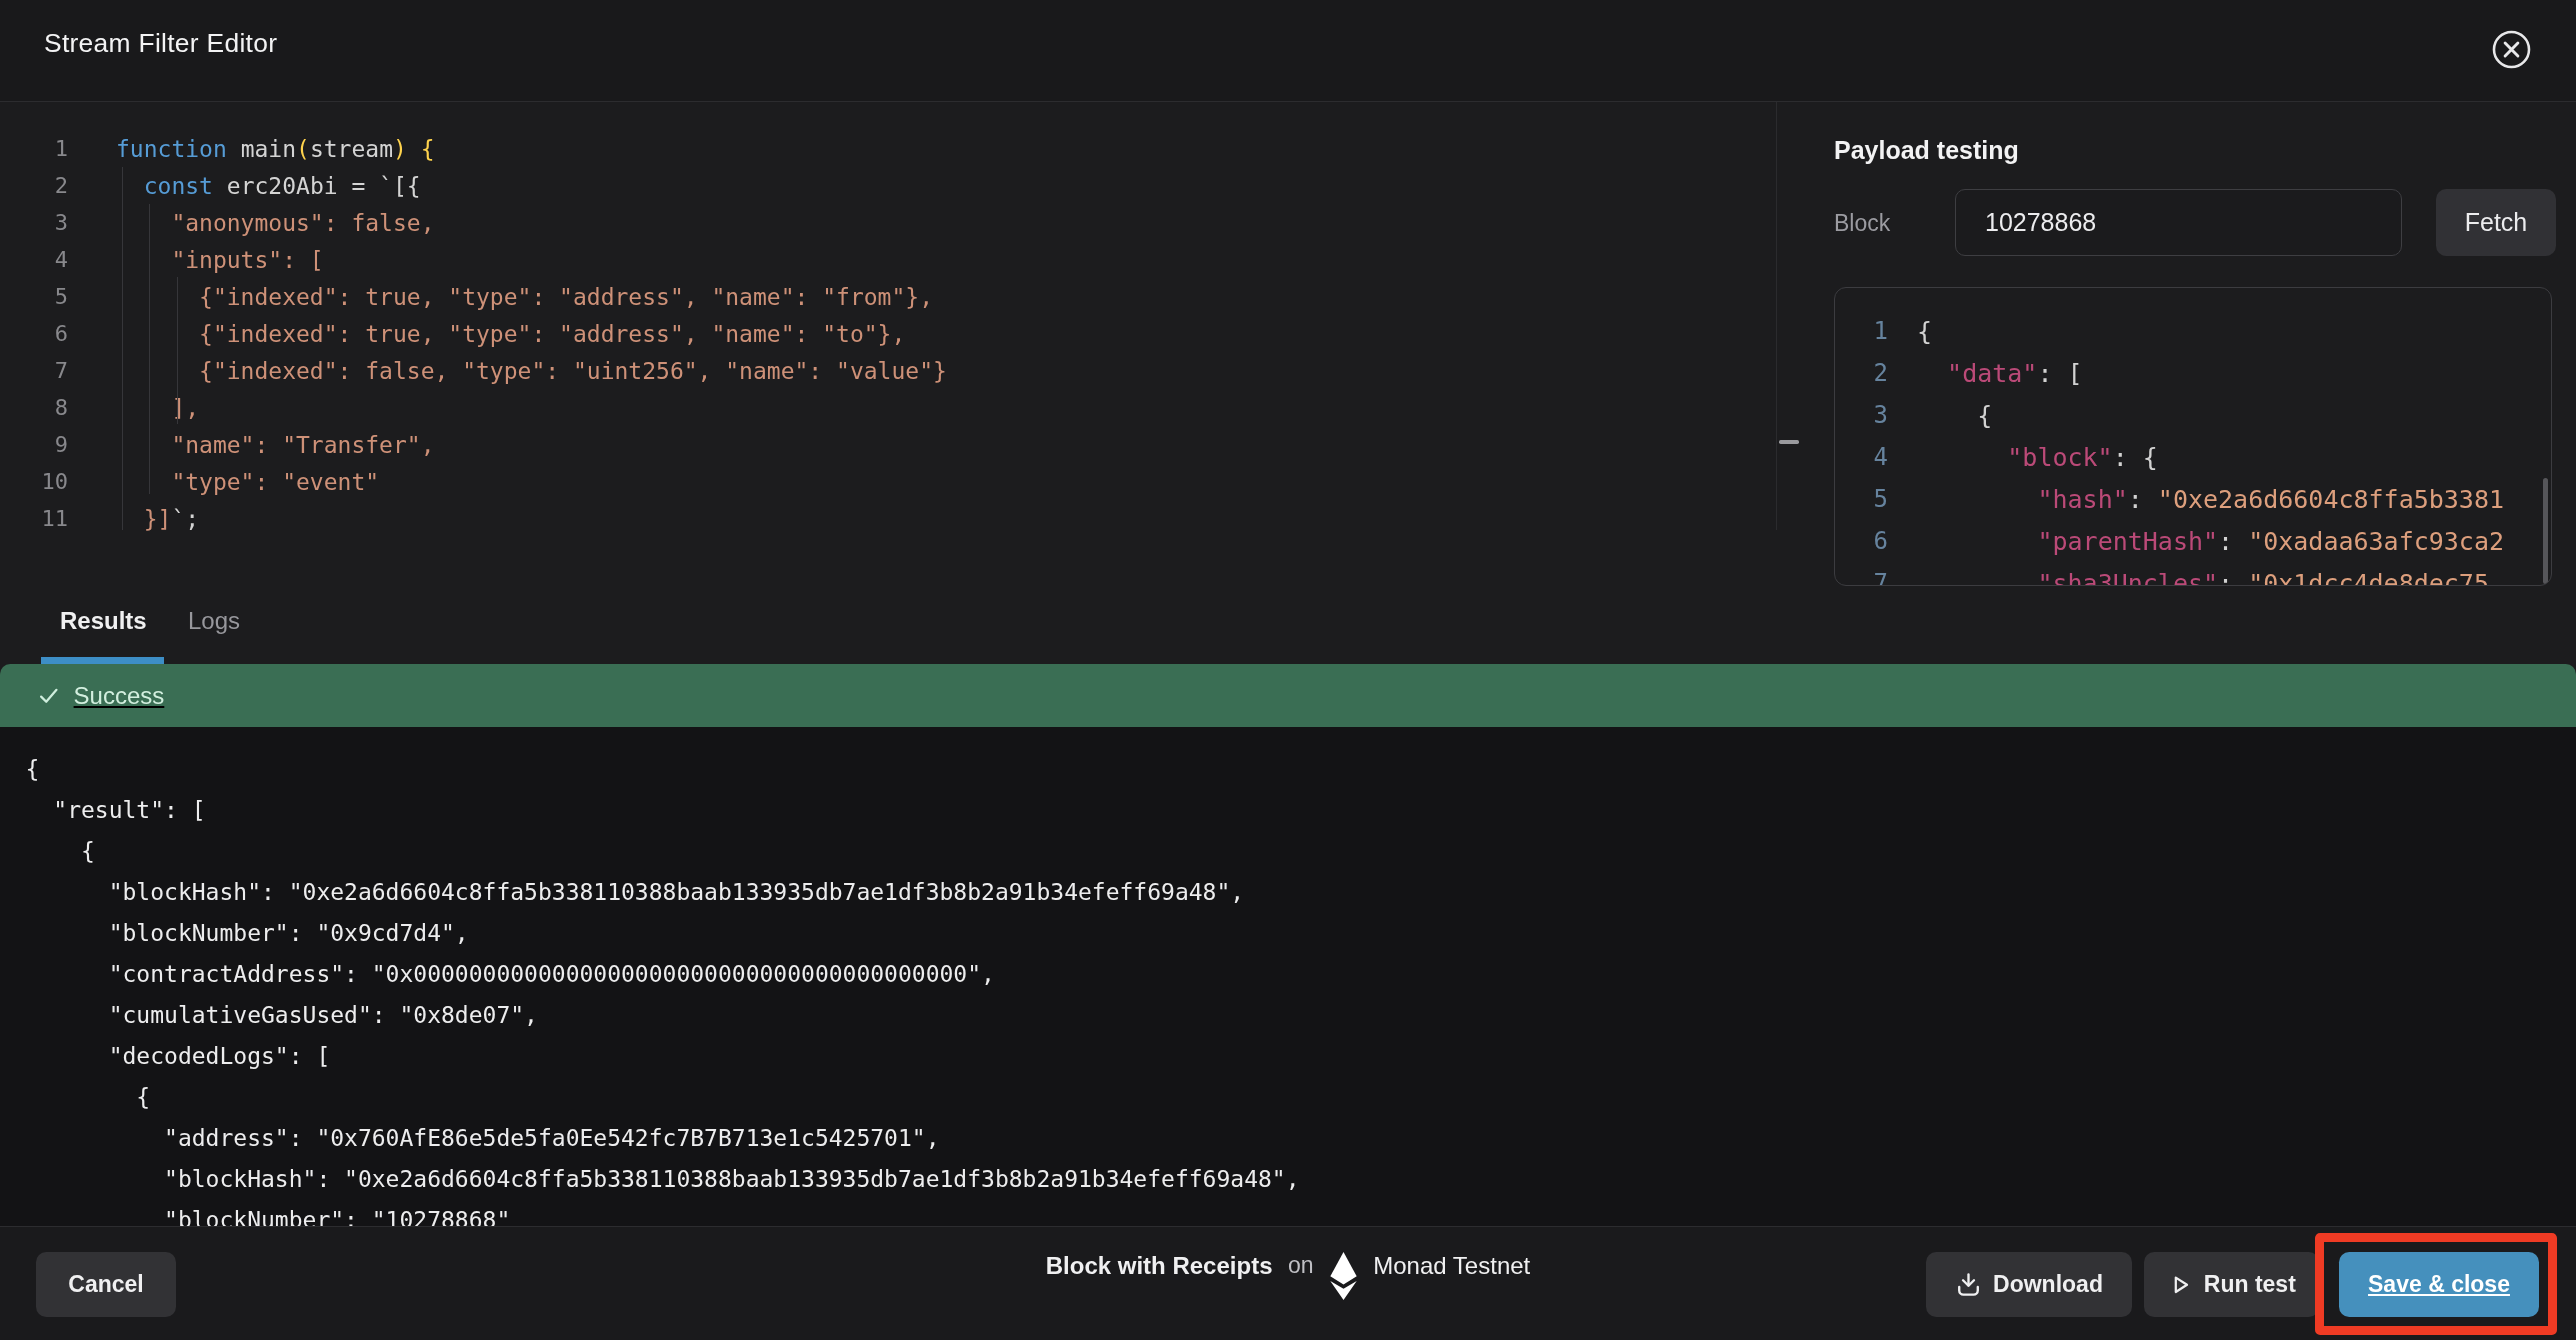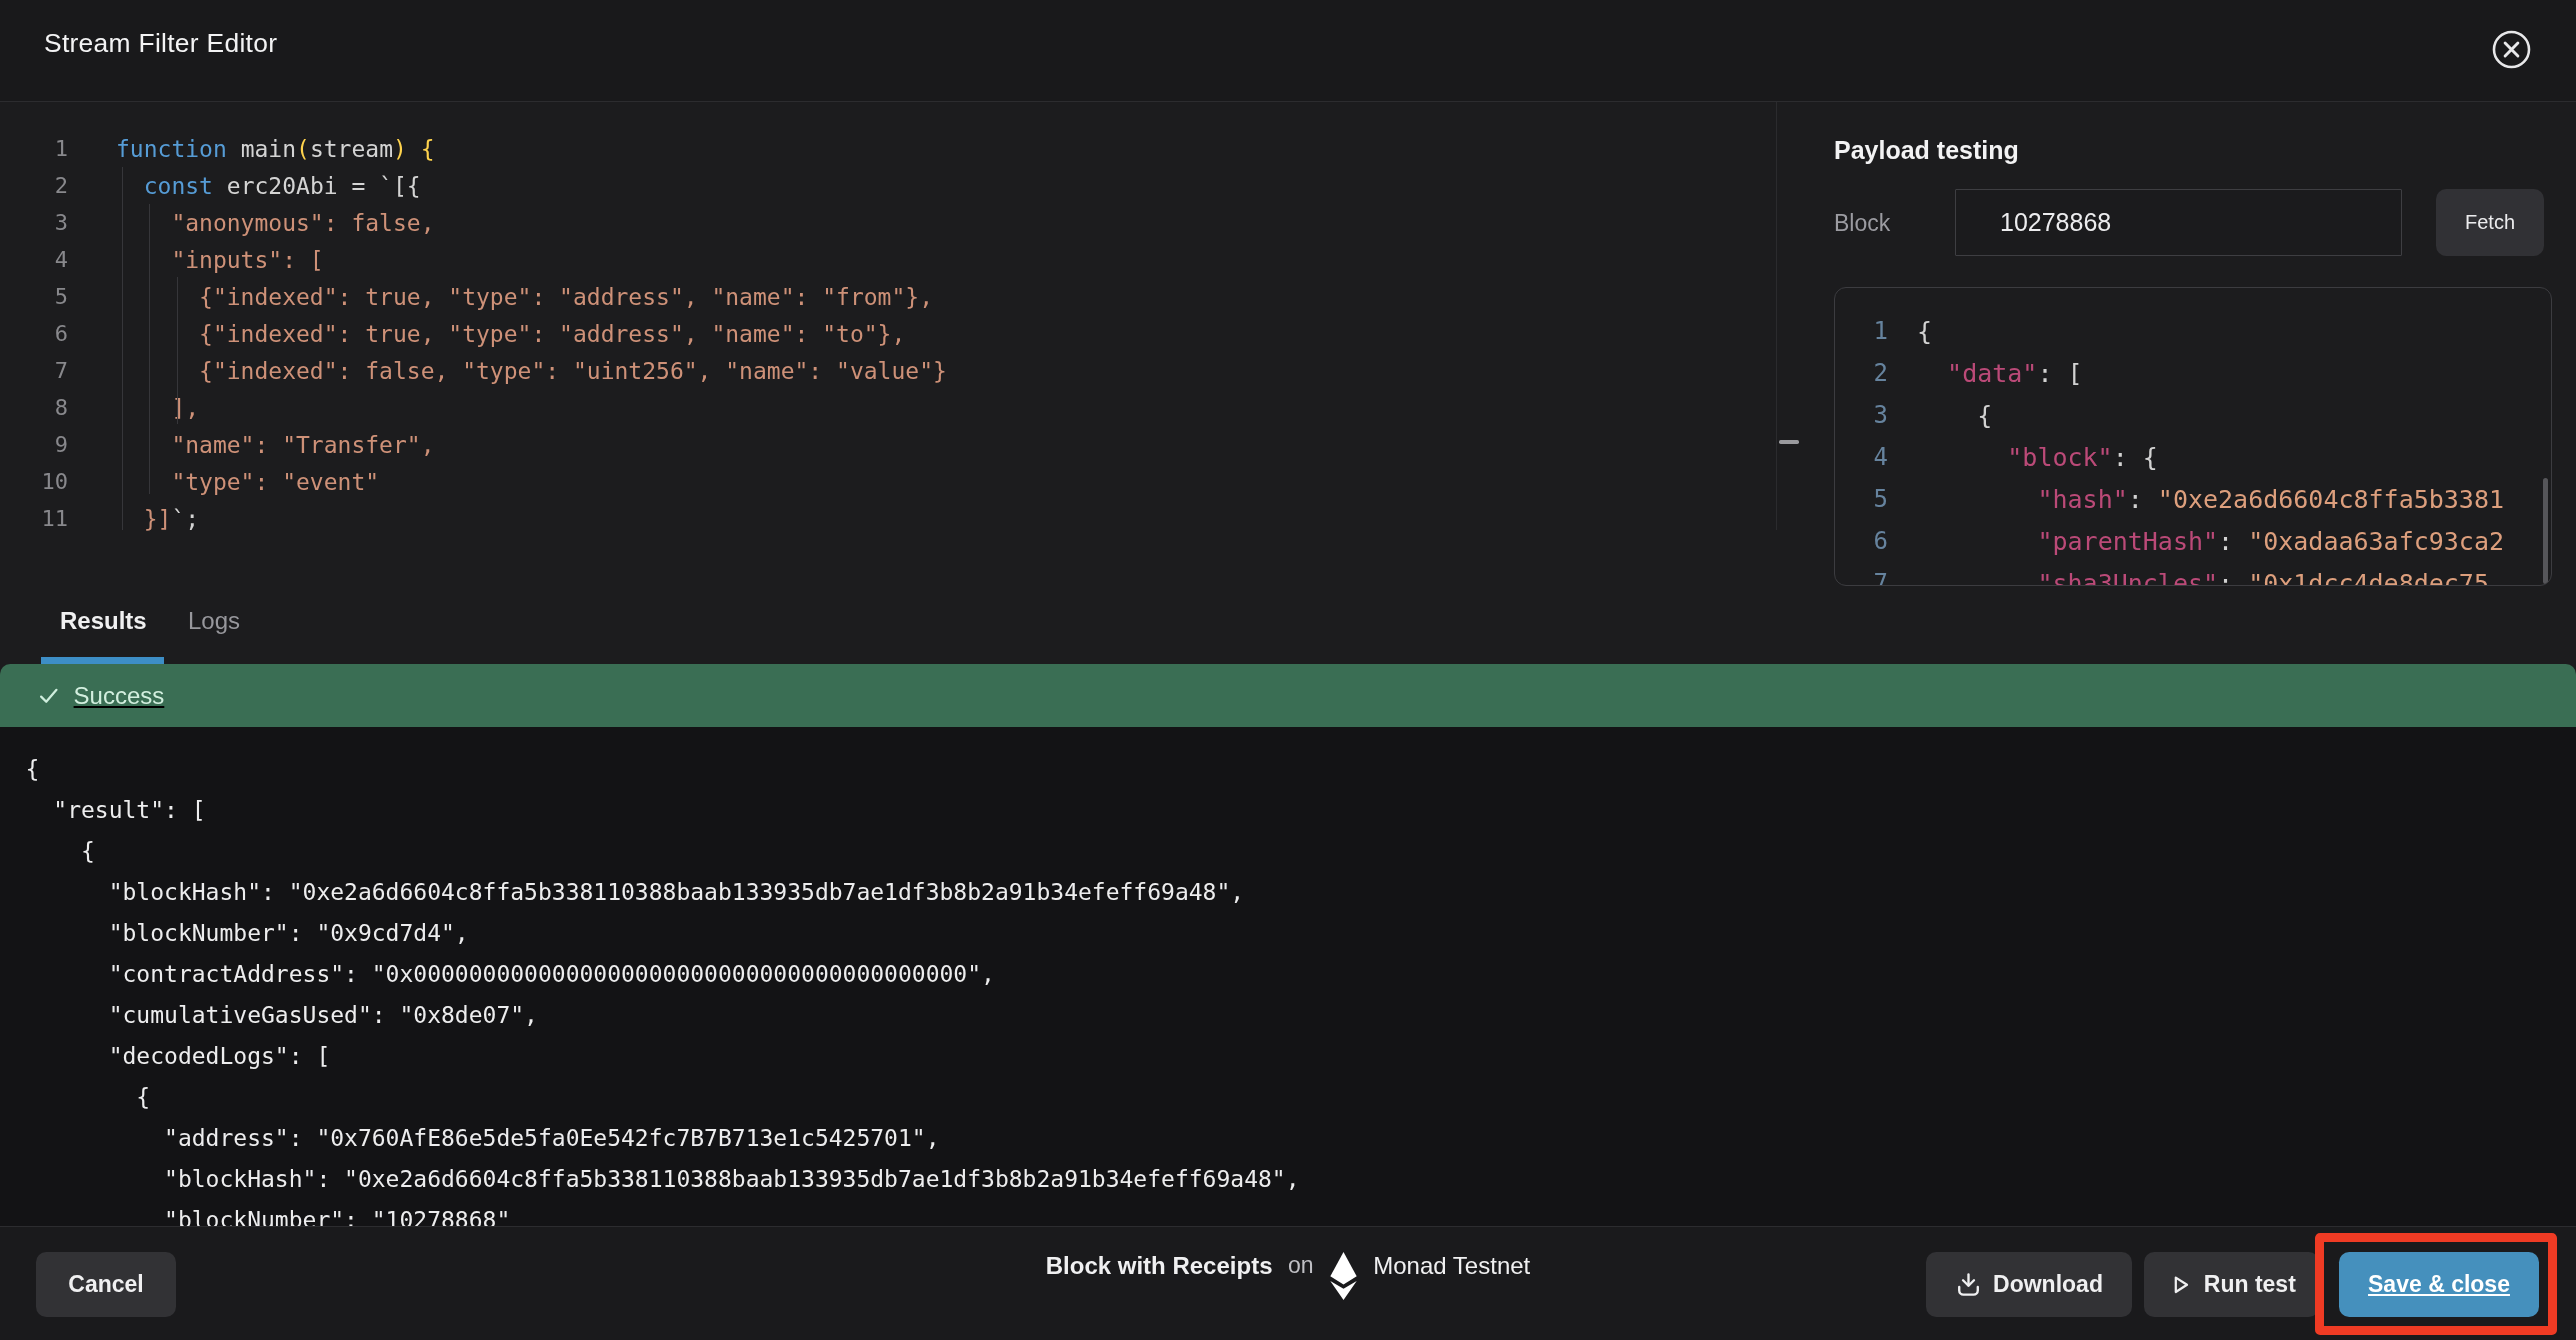--- a/index.html
+++ b/index.html
@@ -21,24 +21,24 @@
   .t-kw{color:#569cd6;} .t-pl{color:#d4d4d4;} .t-br{color:#ffd34d;} .t-st{color:#ce9178;}
   .t-pn{color:#d2d2d2;} .t-pk{color:#bb4a78;} .t-pv{color:#dd9f7d;}
   .iguide{position:absolute;width:0.9px;background:#36363a;}
   .ed-divider{position:absolute;left:1776px;top:102px;width:0.9px;height:428px;background:#2b2b2e;}
   .ed-scrollmark{position:absolute;left:1779px;top:440px;width:19.6px;height:4.3px;background:#9a9a9e;border-radius:1.7px;}
 
   
   .payload-heading{position:absolute;left:1834px;top:136px;font-size:25px;font-weight:700;color:#f3f3f4;}
   .block-label{position:absolute;left:1834px;top:210px;font-size:23px;color:#9b9ba1;}
   .block-input{position:absolute;left:1955px;top:189px;width:447px;height:67px;box-sizing:border-box;
-               background:#1b1b1d;border:1.7px solid #3e3e42;border-radius:1px;color:#ececee;
-               font-family:"Liberation Sans",sans-serif;font-size:25px;padding:0 0 0 44px;outline:none;}
-  .fetch-btn{position:absolute;left:2436px;top:189px;width:108px;height:67px;background:#313135;border:none;
-             border-radius:10.2px;color:#ececee;font-family:"Liberation Sans",sans-serif;font-size:20px;cursor:pointer;}
+               background:#1b1b1d;border:1.7px solid #3e3e42;border-radius:10px;color:#ececee;
+               font-family:"Liberation Sans",sans-serif;font-size:25px;padding:0 0 0 29px;outline:none;}
+  .fetch-btn{position:absolute;left:2436px;top:189px;width:120px;height:67px;background:#313135;border:none;
+             border-radius:10.2px;color:#ececee;font-family:"Liberation Sans",sans-serif;font-size:25px;cursor:pointer;}
   .preview-box{position:absolute;left:1834px;top:287px;width:718px;height:299px;box-sizing:border-box;
                background:#1c1c1e;border:1.7px solid #3c3c40;border-radius:12px;overflow:hidden;padding-top:22px;}
   .prow{display:flex;align-items:center;height:42px;font-family:"DejaVu Sans Mono",monospace;font-size:25px;}
   .prow .ln{flex:none;width:53px;text-align:right;color:#66839e;font-size:24px;}
   .prow .lt{margin-left:29px;white-space:pre;}
   .preview-scroll{position:absolute;right:2.6px;top:190px;width:5.1px;height:106px;background:#56565a;border-radius:2.6px;}
 
   
   .tab{position:absolute;top:607px;font-size:24px;background:none;border:none;padding:0;cursor:pointer;
        font-family:"Liberation Sans",sans-serif;}

